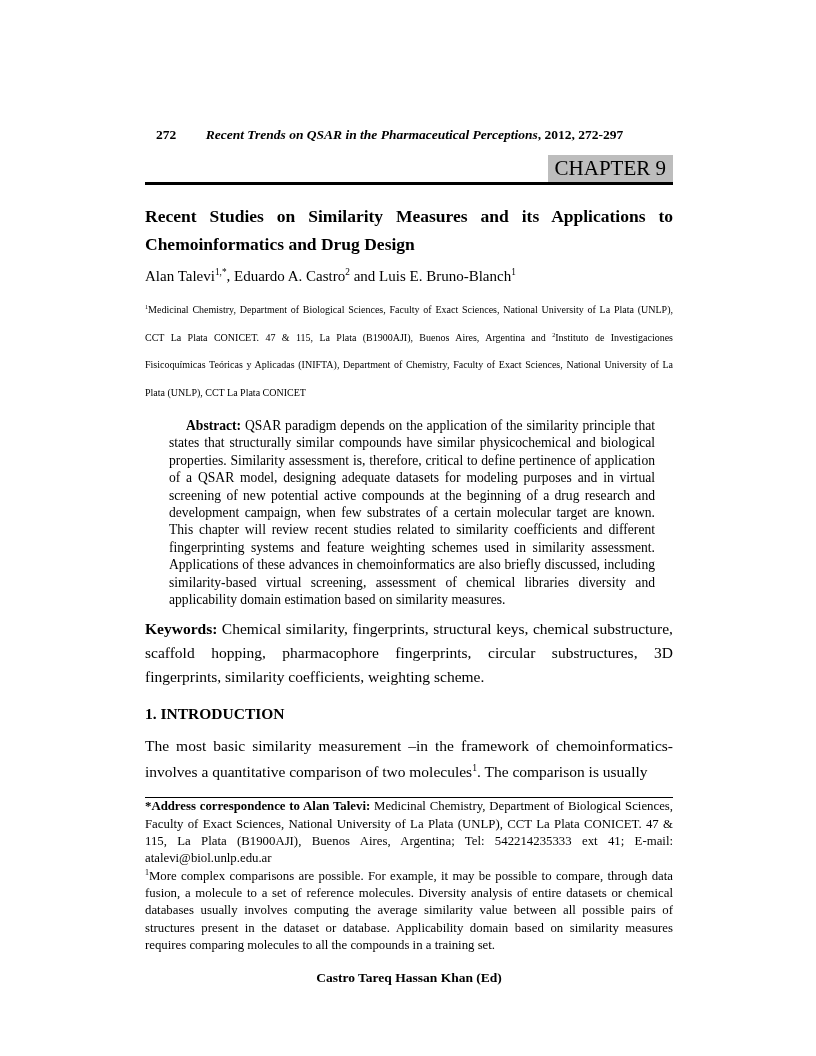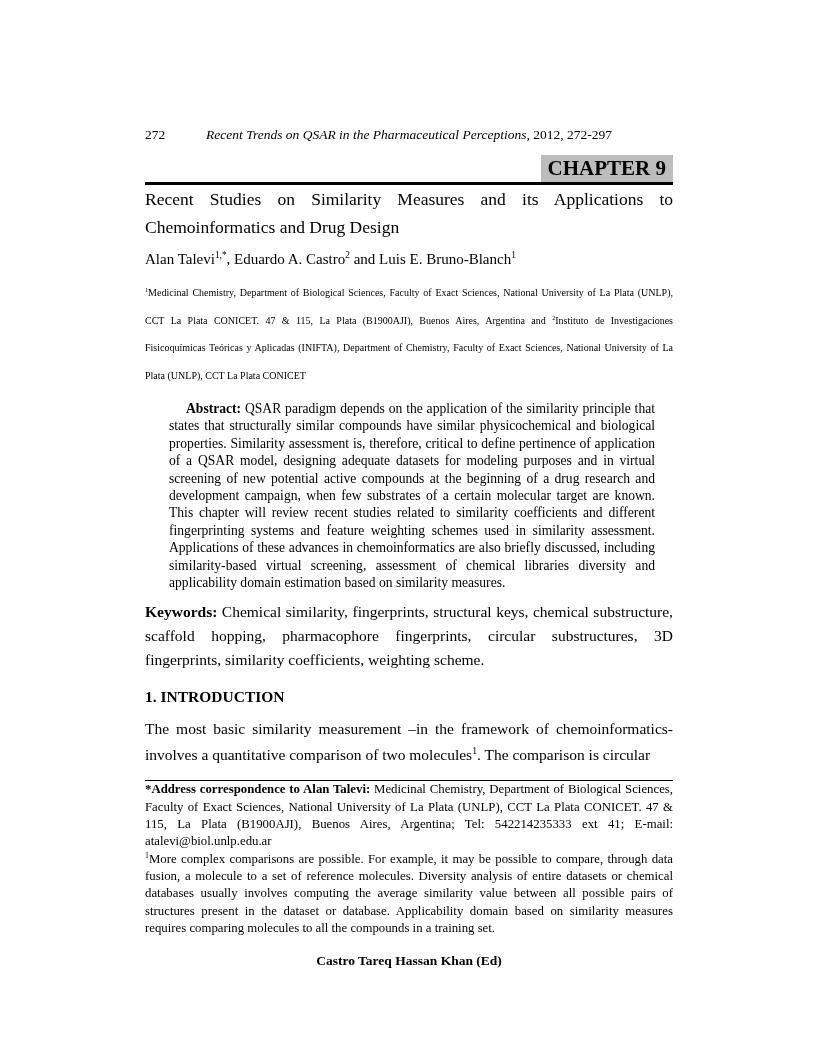--- a/index.html
+++ b/index.html
@@ -16,52 +16,54 @@
     font-family: "Liberation Serif", "DejaVu Serif", serif;
     box-sizing: border-box;
     padding: 127px 143px 0 145px;
     overflow: hidden;
   }
   
   .running-head {
     position: relative;
     font-size: 13.5px;
     line-height: 16px;
-    font-weight: normal;
+    font-weight: bold;
     text-align: center;
     white-space: nowrap;
+    margin-left: 11px;
   }
   .running-head .page-num {
     position: absolute;
     left: 0;
     top: 0;
     font-style: normal;
   }
   .running-head .rt-italic { font-style: italic; }
   .running-head .rt-rest { font-style: normal; }
   
   .chapter-row {
     margin-top: 12px;
     text-align: right;
     border-bottom: 3px solid #000000;
     line-height: 0;
   }
   .chapter-badge {
     display: inline-block;
     background: #bdbdbd;
     font-size: 21px;
-    font-weight: bold;
+    font-weight: normal;
     line-height: 27px;
     padding: 0 7px;
     vertical-align: bottom;
   }
   
   .article-title {
+    margin-top: 17px;
     font-size: 17.5px;
-    font-weight: normal;
+    font-weight: bold;
     line-height: 28px;
     text-align: justify;
   }
   .authors {
     margin-top: 7px;
     font-size: 15px;
     font-weight: normal;
     line-height: 22px;
   }
   sup {
@@ -156,21 +158,21 @@
     <span class="lbl">Abstract:</span><span> QSAR paradigm depends on the application of the similarity principle that states that structurally similar compounds have similar physicochemical and biological properties. Similarity assessment is, therefore, critical to define pertinence of application of a QSAR model, designing adequate datasets for modeling purposes and in virtual screening of new potential active compounds at the beginning of a drug research and development campaign, when few substrates of a certain molecular target are known. This chapter will review recent studies related to similarity coefficients and different fingerprinting systems and feature weighting schemes used in similarity assessment. Applications of these advances in chemoinformatics are also briefly discussed, including similarity-based virtual screening, assessment of chemical libraries diversity and applicability domain estimation based on similarity measures.</span>
   </div>
 
   <div class="keywords">
     <span class="lbl">Keywords:</span><span> Chemical similarity, fingerprints, structural keys, chemical substructure, scaffold hopping, pharmacophore fingerprints, circular substructures, 3D fingerprints, similarity coefficients, weighting scheme.</span>
   </div>
 
   <div class="section-heading">1. INTRODUCTION</div>
 
   <div class="body-para">
-    <span>The most basic similarity measurement –in the framework of chemoinformatics- involves a quantitative comparison of two molecules</span><sup>1</sup><span>. The comparison is circular</span>
+    <span>The most basic similarity measurement –in the framework of chemoinformatics- involves a quantitative comparison of two molecules</span><sup>1</sup><span>. The comparison is usually</span>
   </div>
 
   <div class="footnote-rule"></div>
 
   <div class="footnotes">
     <div>
       <span class="lbl">*Address correspondence to Alan Talevi:</span><span> Medicinal Chemistry, Department of Biological Sciences, Faculty of Exact Sciences, National University of La Plata (UNLP), CCT La Plata CONICET. 47 &amp; 115, La Plata (B1900AJI), Buenos Aires, Argentina; Tel: 542214235333 ext 41; E-mail: atalevi@biol.unlp.edu.ar</span>
     </div>
     <div>
       <sup>1</sup><span>More complex comparisons are possible. For example, it may be possible to compare, through data fusion, a molecule to a set of reference molecules. Diversity analysis of entire datasets or chemical databases usually involves computing the average similarity value between all possible pairs of structures present in the dataset or database. Applicability domain based on similarity measures requires comparing molecules to all the compounds in a training set.</span>

